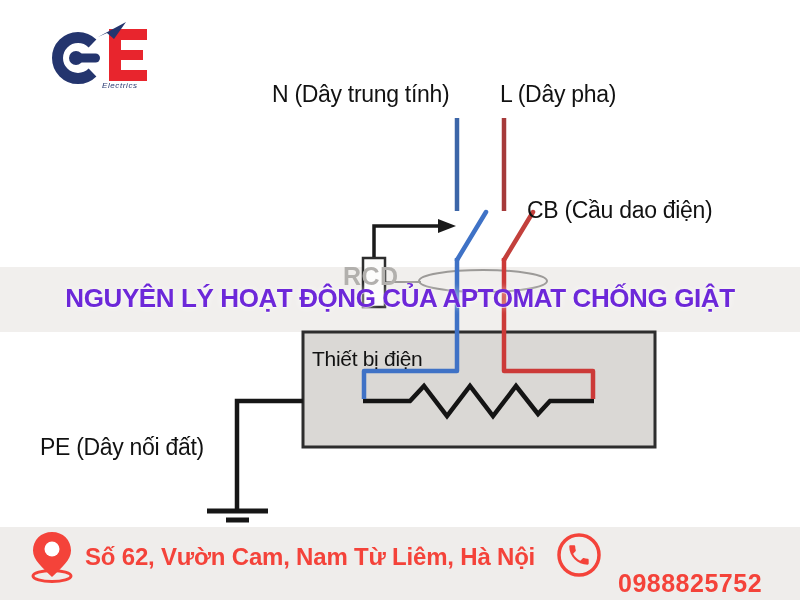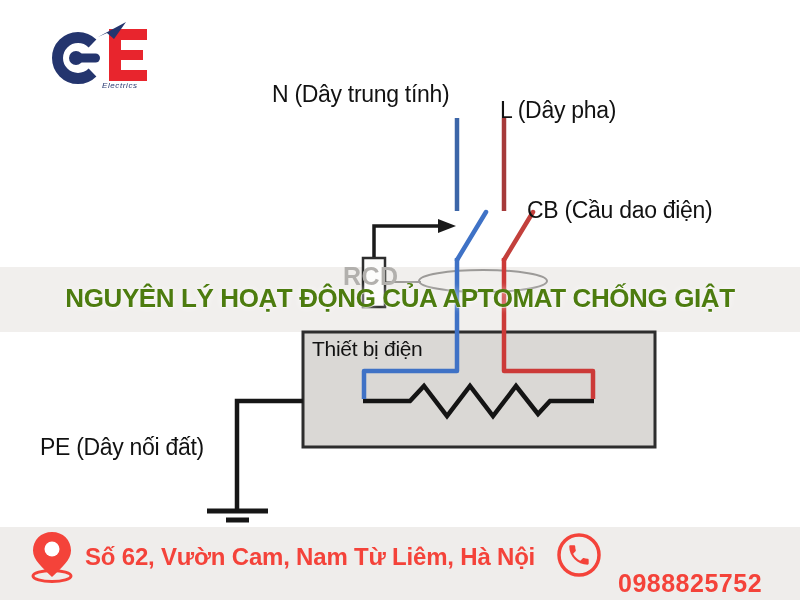--- a/index.html
+++ b/index.html
@@ -11,21 +11,21 @@
   .banner-strip{position:absolute;left:0;top:267px;width:800px;height:65px;
                 background:#f1efed;z-index:1;}
   svg.diagram{position:absolute;left:0;top:0;z-index:2;}
   .txt{position:absolute;z-index:3;white-space:nowrap;}
 
   
   .lbl{font-weight:normal;font-size:23px;color:#121212;letter-spacing:-0.3px;}
   .lbl-device{font-size:21px;}
   .lbl-rcd{font-weight:bold;font-size:25px;color:#b2b0ad;letter-spacing:0.5px;}
   .banner-title{left:0;top:283px;width:800px;text-align:center;
-                font-weight:bold;font-size:26px;color:#4d7c0f;letter-spacing:-0.4px;
+                font-weight:bold;font-size:26px;color:#6d28d9;letter-spacing:-0.4px;
                 text-shadow:0 1px 0 rgba(255,255,255,.65),0 0 7px rgba(255,255,255,.8);}
 
   
   .logo{position:absolute;left:14px;top:6px;width:150px;height:95px;z-index:3;}
   .logo-sub{position:absolute;left:60px;top:75px;width:80px;
             font-size:8px;font-style:italic;color:#24356e;letter-spacing:0.6px;margin-left:28px;}
 
   
   .footer-bar{position:absolute;left:0;top:527px;width:800px;height:73px;
               background:#efedeb;z-index:1;}
@@ -82,25 +82,25 @@
         <rect x="95" y="23" width="38" height="11" fill="#e8252d"></rect>
         <rect x="95" y="44" width="34" height="10" fill="#e8252d"></rect>
         <rect x="95" y="64" width="38" height="11" fill="#e8252d"></rect>
       </g>
       <path d="M84,31 L112,16 L100,33 L93,27 Z" fill="#24356e"></path>
     </svg>
     <div class="logo-sub">Electrics</div>
   </div>
 
   <div class="txt lbl" style="left:272px;top:81px;">N (Dây trung tính)</div>
-  <div class="txt lbl" style="left:500px;top:97px;">L (Dây pha)</div>
+  <div class="txt lbl" style="left:500px;top:81px;">L (Dây pha)</div>
   <div class="txt lbl" style="left:527px;top:197px;">CB (Cầu dao điện)</div>
   <div class="txt lbl-rcd" style="left:296px;top:262px;margin-left:47px;">RCD</div>
   <div class="txt banner-title">NGUYÊN LÝ HOẠT ĐỘNG CỦA APTOMAT CHỐNG GIẬT</div>
-  <div class="txt lbl lbl-device" style="left:312px;top:337px;">Thiết bị điện</div>
+  <div class="txt lbl lbl-device" style="left:312px;top:347px;">Thiết bị điện</div>
   <div class="txt lbl" style="left:40px;top:434px;">PE (Dây nối đất)</div>
 
   <svg class="footer-icon" style="left:27px;top:530px;" width="50" height="56" viewBox="0 0 50 56">
     <ellipse cx="25" cy="46" rx="19" ry="5.5" fill="none" stroke="#f4433a" stroke-width="3"></ellipse>
     <path d="M25,2 C14,2 6,10 6,20.5 C6,30 15,37 25,47 C35,37 44,30 44,20.5 C44,10 36,2 25,2 Z" fill="#f4433a"></path>
     <circle cx="25" cy="19" r="7.5" fill="#ffffff"></circle>
   </svg>
   <div class="footer-item footer-address">Số 62, Vườn Cam, Nam Từ Liêm, Hà Nội</div>
 
   <svg class="footer-icon" style="left:555px;top:531px;" width="48" height="48" viewBox="0 0 48 48">

